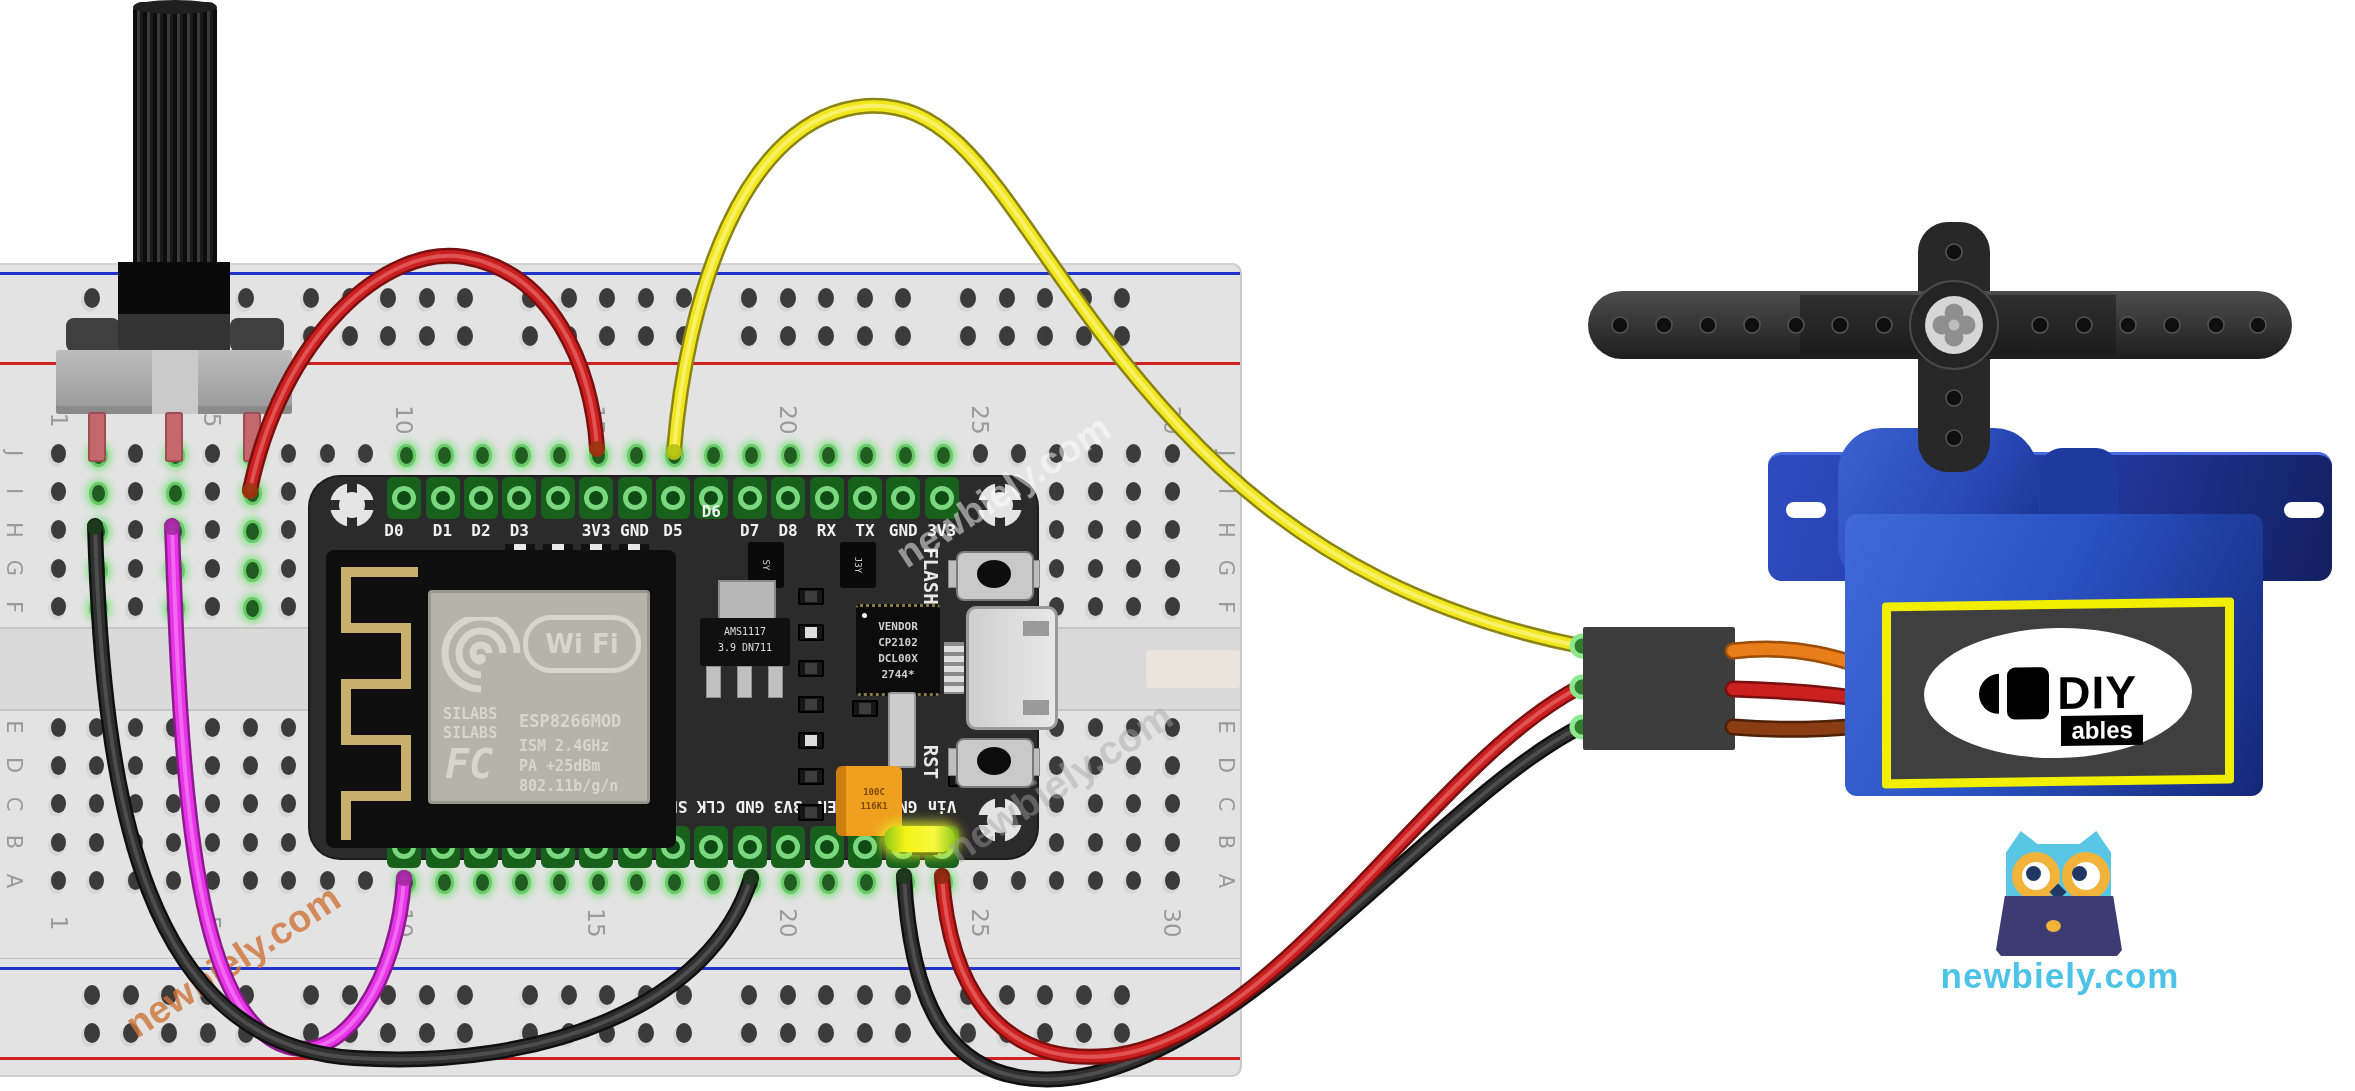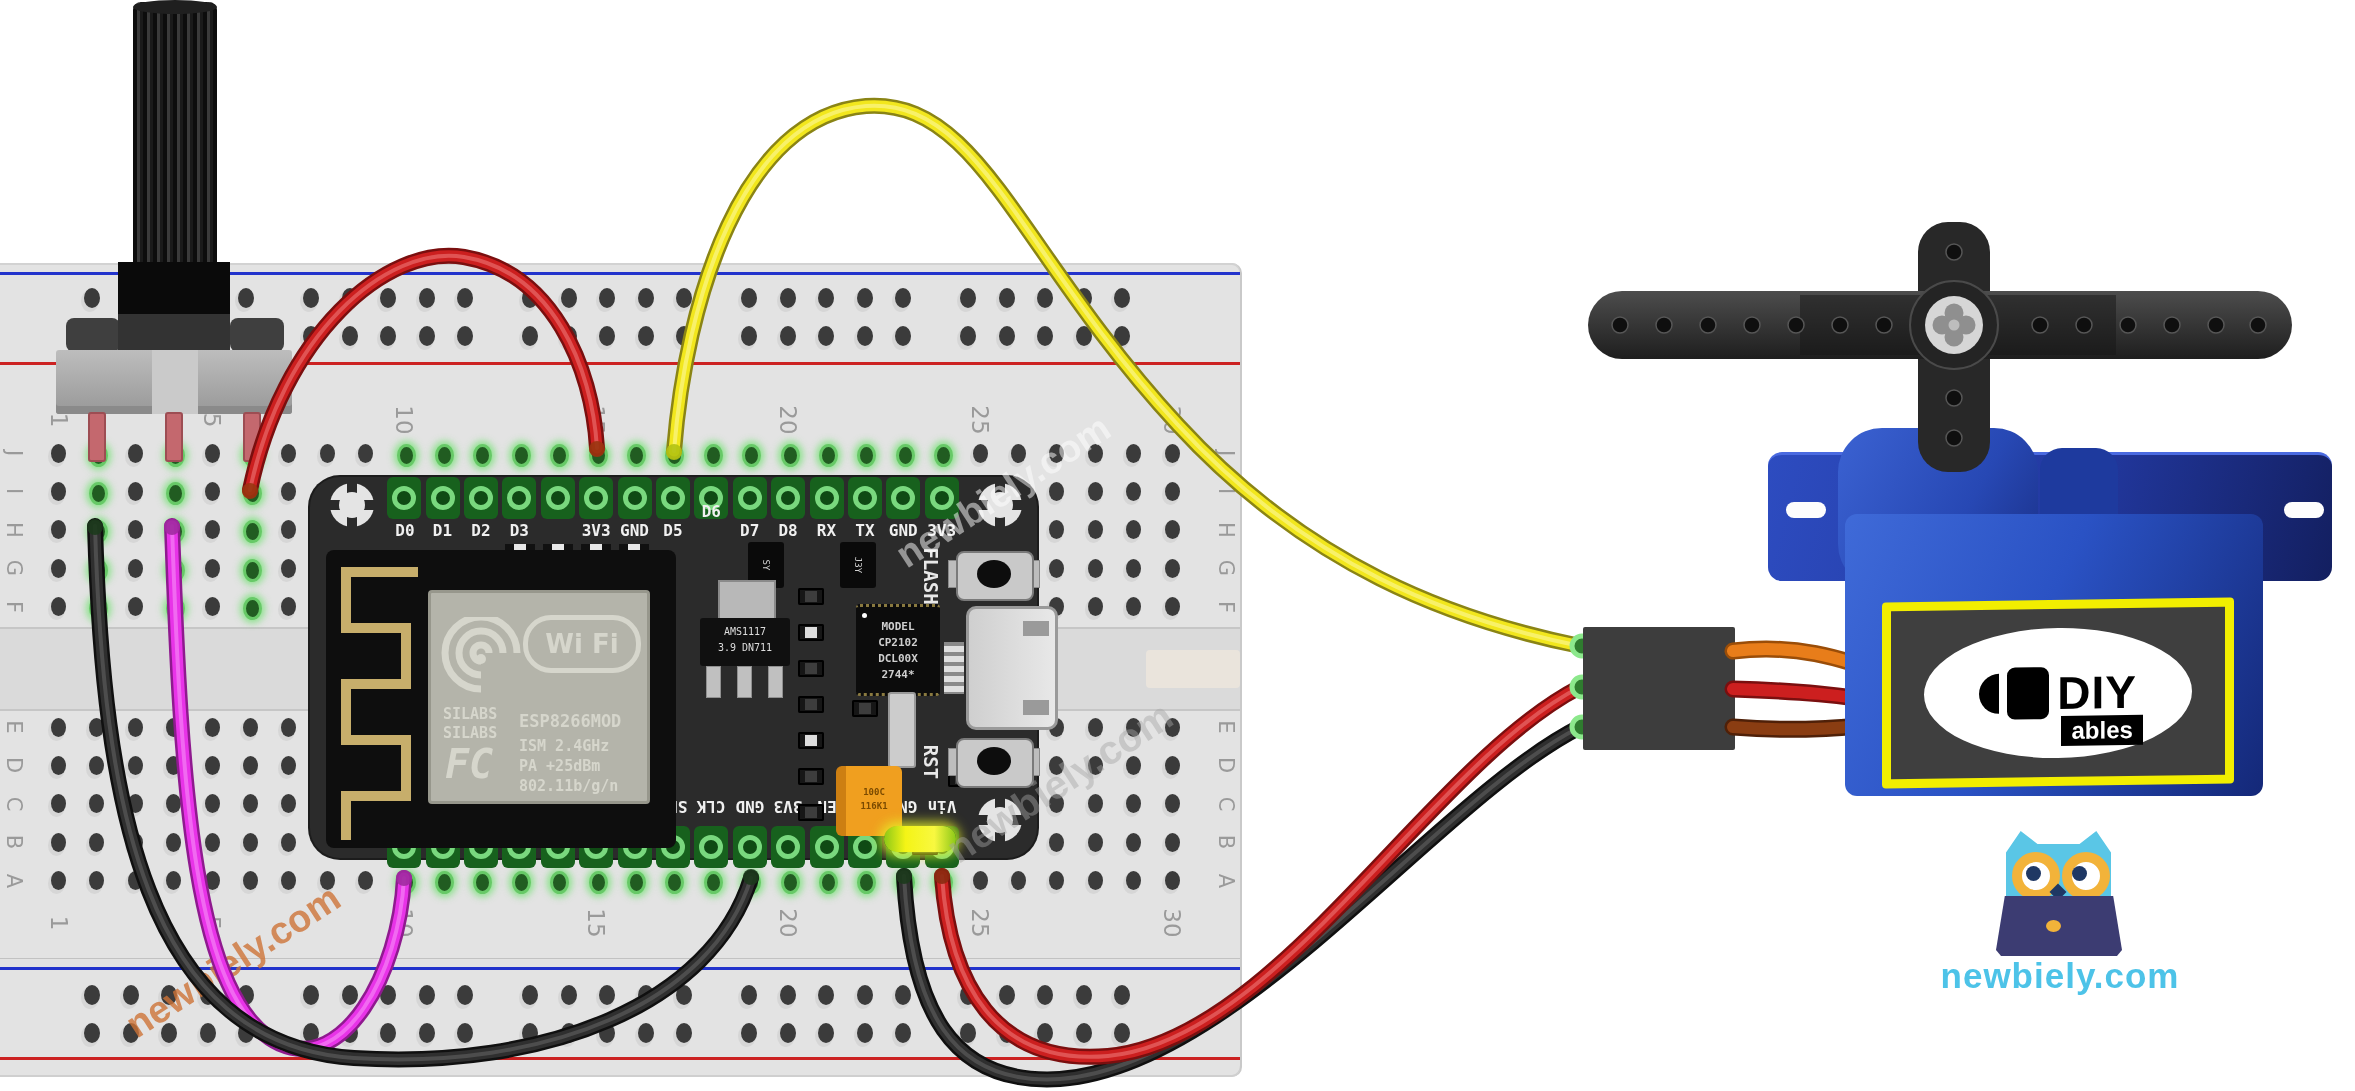--- a/index.html
+++ b/index.html
@@ -610,21 +610,21 @@
       </div>
     <div class="abs mount" style="left:978px;top:798px">
         <div class="bar-h"></div>
         <div class="bar-v"></div>
         <div class="ctr"></div>
       </div>
 
     <div id="nodemcu-dynamic" class="abs" style="left:0;top:0;width:2355px;height:1091px">
         <div class="abs pad" style="left: 387.1px; top: 477px;"></div>
         <div class="abs pad" style="left: 387.1px; top: 826px;"></div>
-        <div class="abs pinlab" style="left: 385px; top: 521px;">D0</div>
+        <div class="abs pinlab" style="left: 374px; top: 521px;">D0</div>
         <div class="abs pinlab rot180" style="left: 384.1px; top: 797px;">A0</div>
         <div class="abs pad" style="left: 425.5px; top: 477px;"></div>
         <div class="abs pad" style="left: 425.5px; top: 826px;"></div>
         <div class="abs pinlab" style="left: 422.5px; top: 521px;">D1</div>
         <div class="abs pinlab rot180" style="left: 422.5px; top: 797px;">RSV</div>
         <div class="abs pad" style="left: 463.9px; top: 477px;"></div>
         <div class="abs pad" style="left: 463.9px; top: 826px;"></div>
         <div class="abs pinlab" style="left: 460.9px; top: 521px;">D2</div>
         <div class="abs pinlab rot180" style="left: 460.9px; top: 797px;">RSV</div>
         <div class="abs pad" style="left: 502.3px; top: 477px;"></div>
@@ -722,21 +722,21 @@
       </div>
     <div id="ams-tab" class="abs"></div>
     <div class="abs ams-leg" style="left:706px"></div>
     <div class="abs ams-leg" style="left:737px"></div>
     <div class="abs ams-leg" style="left:768px"></div>
     <div id="ams-body" class="abs">
       <div>AMS1117</div>
         <div>3.9  DN711</div>
     </div>
     <div id="silabs" class="abs">
-      <div>MODEL</div>
+      <div>VENDOR</div>
         <div>CP2102</div>
       <div>DCL00X</div>
         <div>2744*</div>
     </div>
     <div id="silver-cmp" class="abs"></div>
     <div id="orange-cap" class="abs">
       <div>100C</div>
         <div>116K1</div>
     </div>
     <div class="abs smd" style="left:852px;top:700px"></div>

